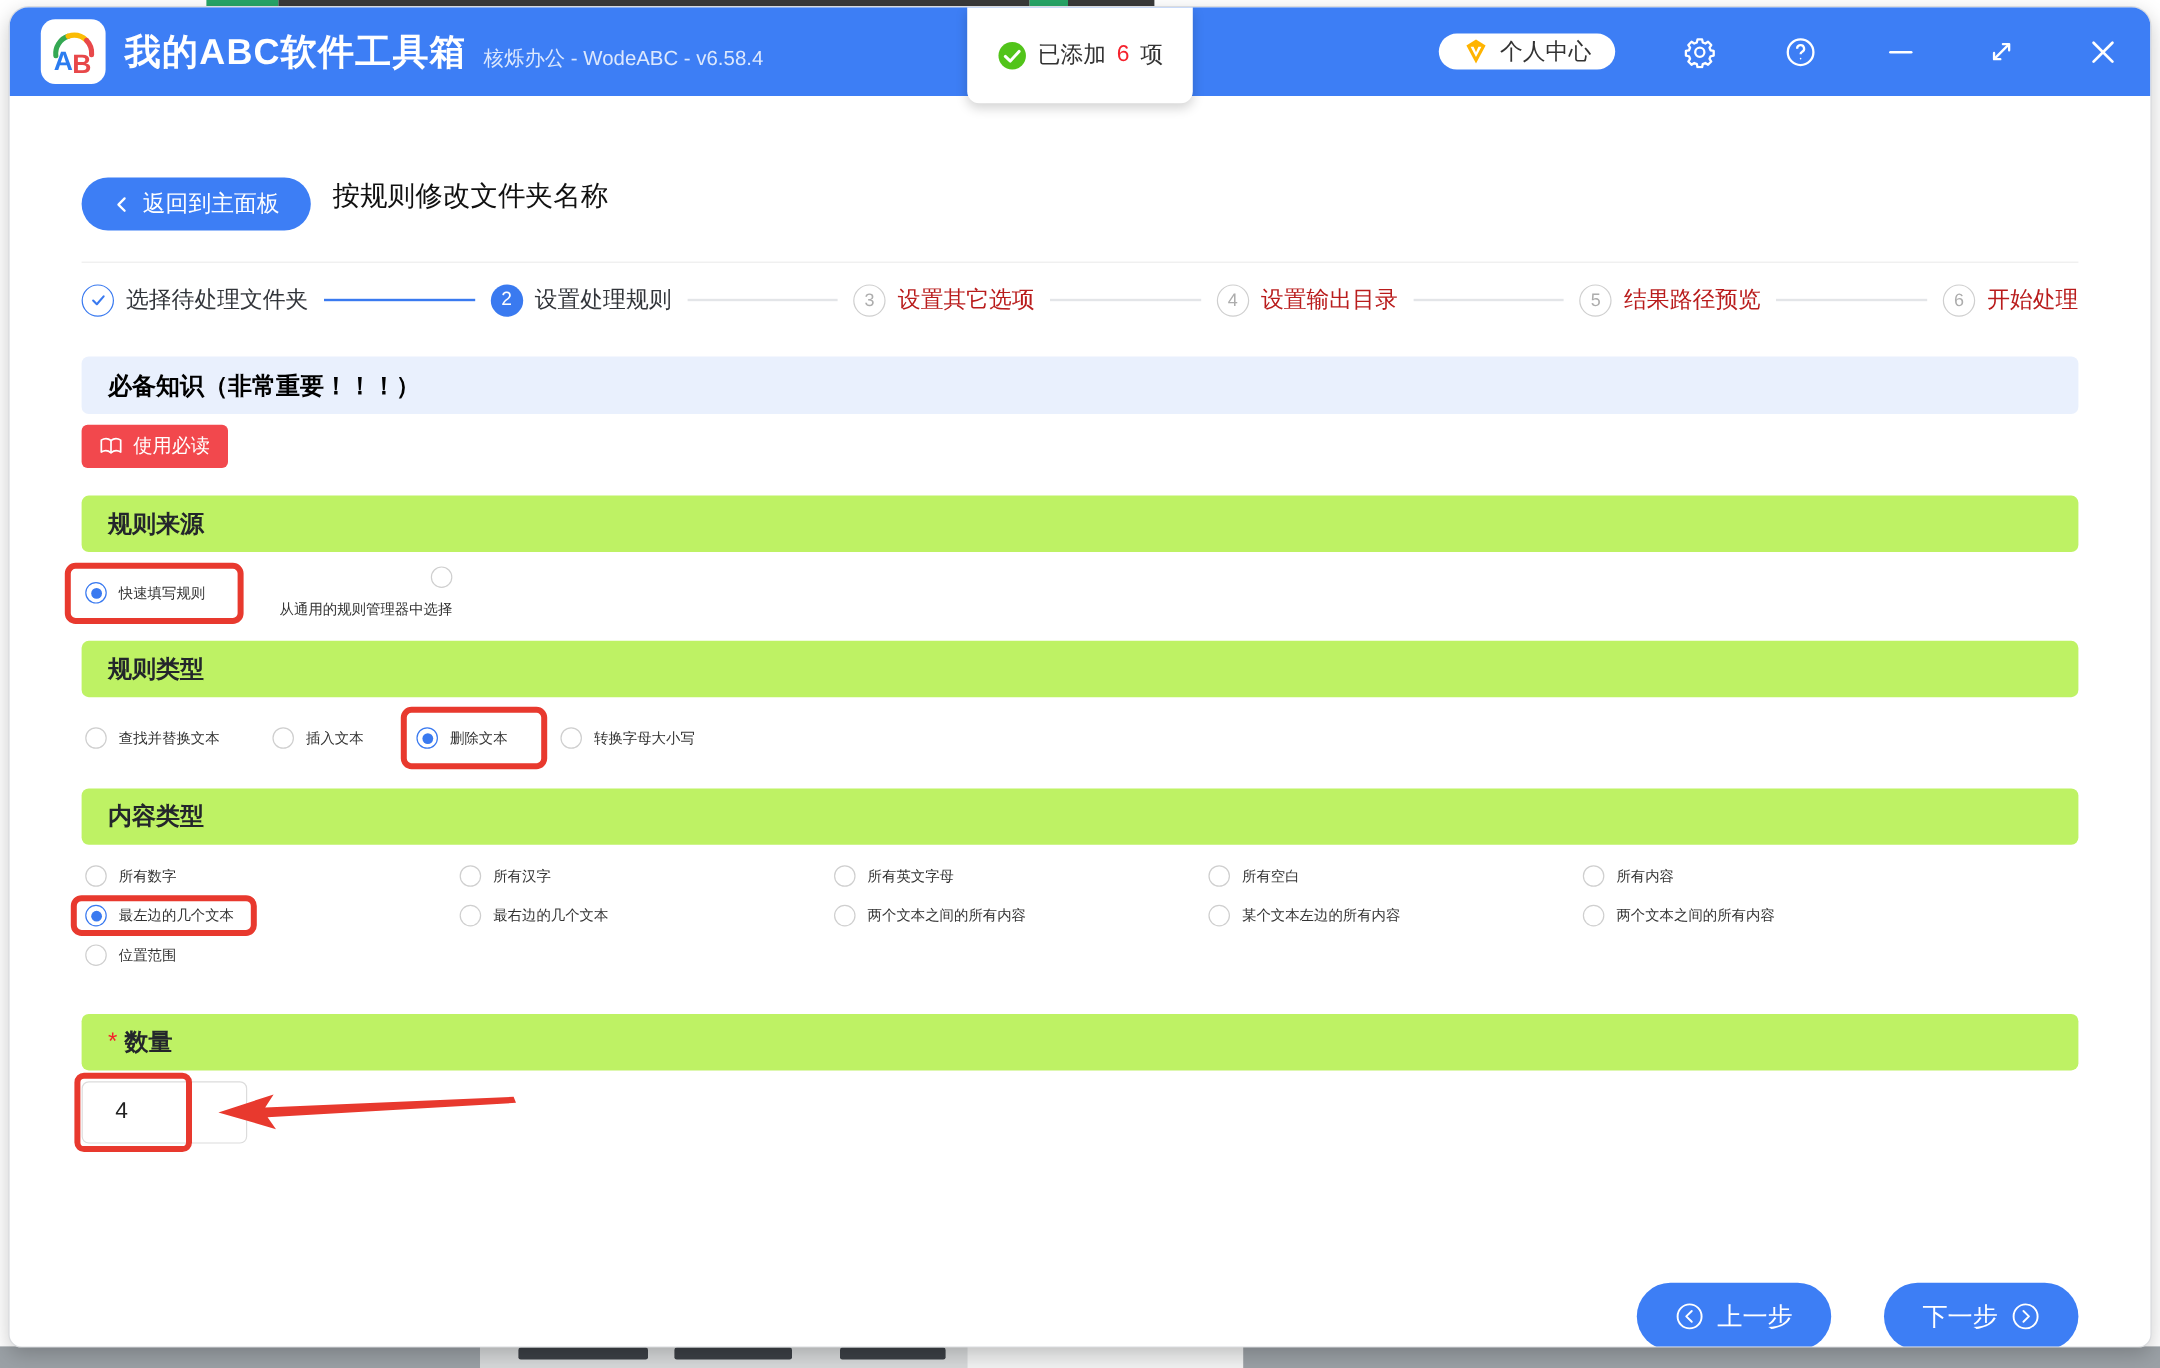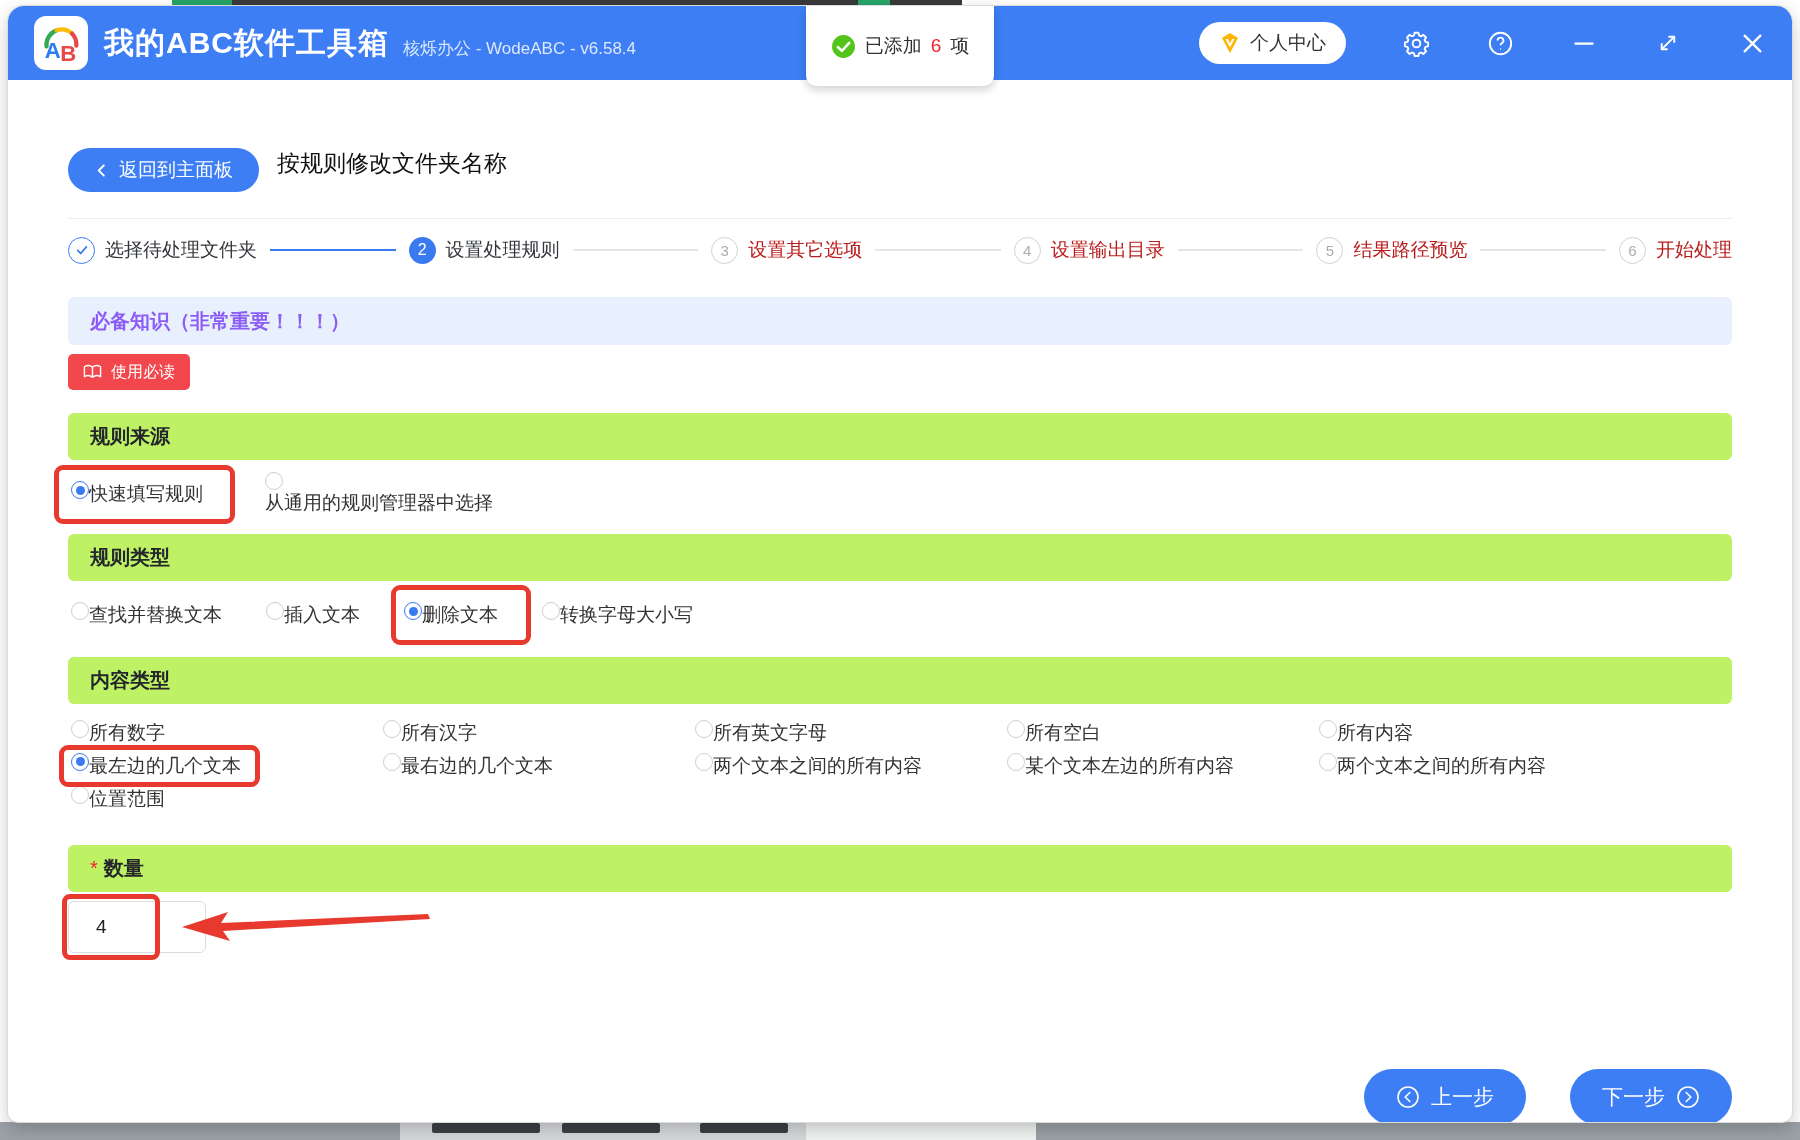--- a/index.html
+++ b/index.html
@@ -19,21 +19,21 @@
     background:#fff; border-radius:16px 16px 10px 10px; overflow:hidden;
     box-shadow:0 0 0 1px #d9dbde, 0 6px 18px rgba(0,0,0,.22); }
 
   .titlebar { position:relative; height:74px; background:#3d7ef5; display:flex; align-items:center; padding:0 26px; }
   .logo { width:54px; height:54px; background:#fff; border-radius:12px; margin-right:16px; flex:none;
           display:flex; align-items:center; justify-content:center; }
   .app-title { color:#fff; font-size:30px; font-weight:bold; letter-spacing:1px; }
   .app-sub { color:rgba(255,255,255,.82); font-size:17px; margin-left:14px; margin-top:10px; }
 
   .tb-right { margin-left:auto; display:flex; align-items:center; gap:56px; }
-  .user-pill { height:42px; background:#fff; border-radius:21px; display:flex; align-items:center;
+  .user-pill { height:30px; background:#fff; border-radius:21px; display:flex; align-items:center;
                gap:9px; padding:0 20px; font-size:19px; color:#333; cursor:pointer; }
   .tb-icon { width:28px; height:28px; display:flex; align-items:center; justify-content:center; cursor:pointer; }
 
   .toast-card { position:absolute; left:50%; transform:translateX(-50%); top:0; height:80px; width:188px;
     background:#fff; border-radius:0 0 10px 10px; box-shadow:0 4px 10px rgba(0,0,0,.18);
     display:flex; align-items:center; justify-content:center; gap:9px; font-size:19px; color:#333; z-index:5; }
   .toast-count { color:#f5222d; }
 
   .content { padding:0 60px; }
 
@@ -52,36 +52,36 @@
   .step.done  .step-circle { border:1.5px solid #3a7af0; color:#3a7af0; background:#fff; }
   .step.active .step-circle { background:#3a7af0; color:#fff; font-size:16px; }
   .step.todo  .step-circle { border:1.5px solid #cfcfcf; color:#adadad; background:#fff; }
   .step-label { font-size:19px; }
   .step.done .step-label, .step.active .step-label { color:#32353a; }
   .step.todo .step-label { color:#b91c1c; }
   .step-line { flex:1; height:2px; margin:0 13px; background:#e3e5e8; }
   .step-line.blue { background:#3a7af0; height:1.5px; }
 
   .banner { height:48px; background:#e9f0fd; border-radius:6px; display:flex; align-items:center;
-    padding:0 22px; font-size:20px; font-weight:bold; color:#8b5cf6; margin-top:16px; }
+    padding:0 22px; font-size:20px; font-weight:bold; color:#000000; margin-top:16px; }
 
   .read-btn { margin-top:9px; height:36px; background:#f2484d; border:none; border-radius:5px;
     color:#fff; font-size:16px; display:inline-flex; align-items:center; gap:9px; padding:0 15px;
     cursor:pointer; font-family:"Liberation Sans", sans-serif; }
 
   .band { height:47px; background:#bef264; border-radius:6px; display:flex; align-items:center;
     padding:0 22px; font-size:20px; font-weight:bold; color:#23262b; }
   .band .req { color:#f5222d; margin-right:6px; font-weight:normal; }
   .m-src  { margin-top:23px; }
   .m-type { margin-top:26px; }
   .m-ct   { margin-top:28px; }
   .m-qty  { margin-top:30px; }
 
   .radio-row { display:flex; align-items:center; margin-top:20px; padding-left:3px; height:28px; }
-  .radio { display:inline-flex; align-items:flex-start; font-size:19px; color:#333; cursor:pointer; }
+  .radio { display:inline-flex; align-items:flex-end; gap:10px; font-size:12px; color:#333; cursor:pointer; }
   .rdot { width:18px; height:18px; border-radius:50%; border:1.5px solid #cfcfcf; background:#fff;
           position:relative; flex:none; }
   .radio.sel .rdot { border-color:#3a7af0; }
   .radio.sel .rdot::after { content:''; position:absolute; inset:3.5px; border-radius:50%; background:#3a7af0; }
   .gap-src { margin-left:62px;flex-direction:column; }
   .gap-type { margin-left:44px; }
 
   .ann { position:relative; }
   .ann::before { content:''; position:absolute; border:5px solid #e8392e; border-radius:9px; pointer-events:none; z-index:3; }
   .ann-src::before  { inset:-16px -32px -17px -17px; }

